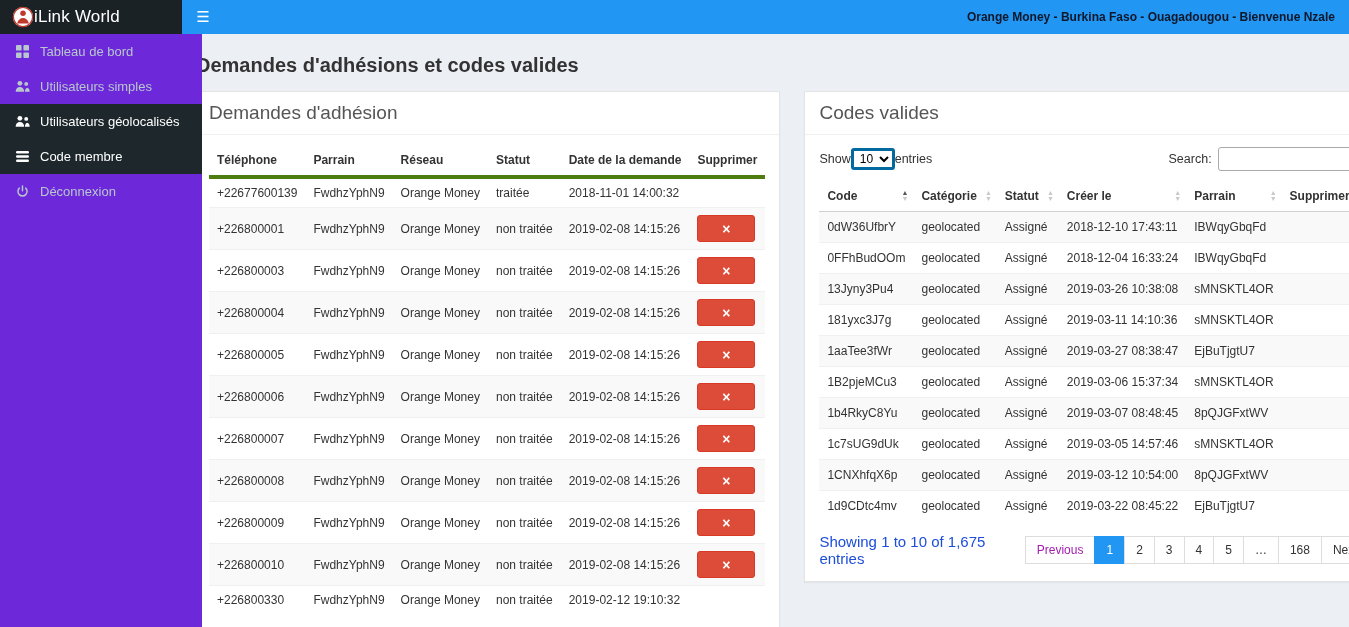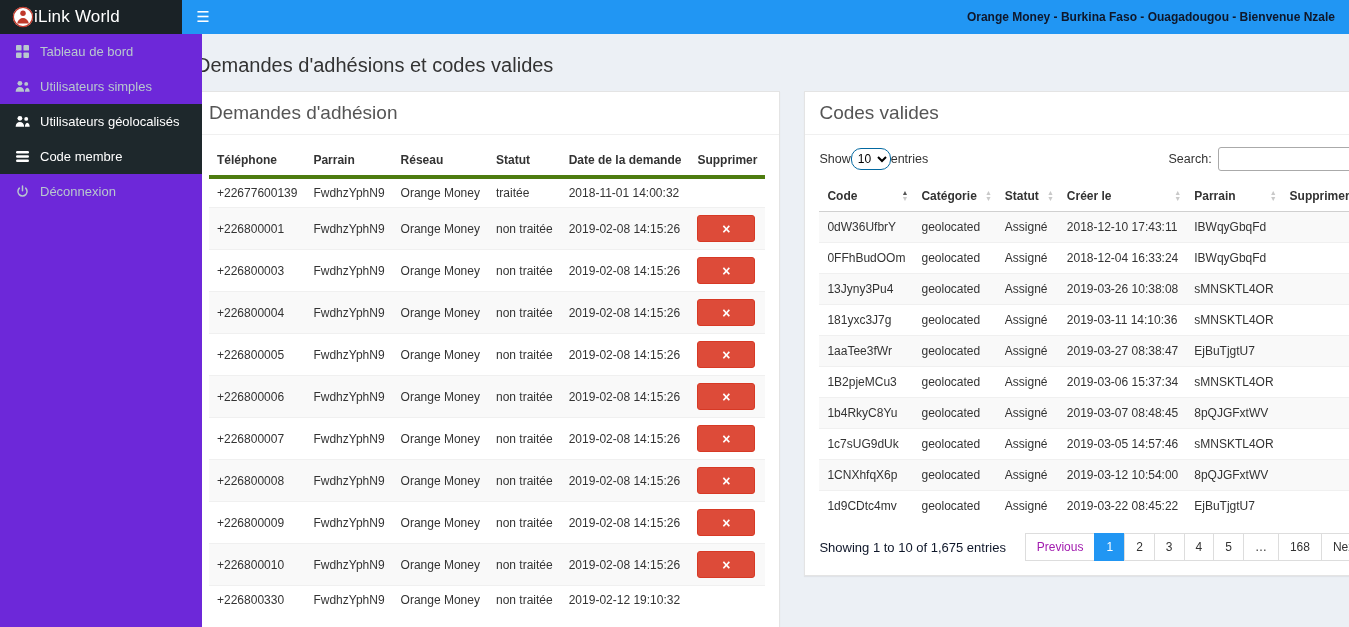--- a/index.html
+++ b/index.html
@@ -17,21 +17,21 @@
   .welcome{color:#0f172a;font-weight:bold;font-size:12px;padding-right:14px;white-space:nowrap}
 
   
   .sidebar{position:fixed;left:0;top:34px;bottom:0;width:202px;background:#6d28d9;z-index:10}
   .side-item{display:flex;align-items:center;gap:10px;padding:10px 14px;color:#b8c7ce;font-size:13px;cursor:pointer}
   .side-item.active{background:#1e282c;color:#fff}
   .side-item .sicon{width:16px;display:inline-flex;justify-content:center;align-items:center}
 
   
   .content{margin-left:182px;padding:44px 15px 0 12px;height:627px;overflow:hidden}
-  .page-title{font-size:20px;font-weight:400;color:#333;margin:10px 2px 14px}
+  .page-title{font-size:20px;font-weight:700;color:#333;margin:10px 2px 14px}
   .panels{display:flex;gap:24px;align-items:flex-start}
   .panel{background:#fff;border:1px solid #e4e4e4;box-shadow:0 1px 1px rgba(0,0,0,.05)}
   .panel-left{flex:0 0 562px}
   .panel-right{flex:1}
   .panel-header{padding:10px 14px;font-size:19px;color:#555;border-bottom:1px solid #f0f0f0}
   .panel-body{padding:10px 14px 14px}
 
   table.table{width:100%;border-collapse:collapse;font-size:12px}
   .table th{text-align:left;font-weight:bold;color:#333;padding:8px;border-bottom:4px solid #4d7c0f;white-space:nowrap}
   .requests-table td{padding:7px 8px;border-top:1px solid #f0f0f0;white-space:nowrap}
@@ -40,26 +40,26 @@
 
   .codes-table th{position:relative;padding:8px 20px 8px 8px;border-bottom:1px solid #d0d0d0;cursor:pointer}
   .codes-table td{padding:8px;border-top:1px solid #f0f0f0;white-space:nowrap}
   .codes-table tbody tr:nth-child(odd){background:#f9f9f9}
   .sort{position:absolute;right:5px;top:50%;transform:translateY(-50%);display:flex;flex-direction:column;font-size:7px;line-height:6px;color:#c9c9c9}
   .sort i{font-style:normal}
   .sort.asc .u{color:#555}
 
   .dt-controls{display:flex;justify-content:space-between;align-items:center;margin:2px 0 10px}
   .dt-length{display:flex;align-items:center;gap:0;font-size:12.5px}
-  .dt-length select{height:22px;border:1px solid #0369a1;border-radius:10px;font-size:12px;padding:0 2px;background:#fff;cursor:pointer}
+  .dt-length select{height:22px;border:3px solid #0369a1;border-radius:3px;font-size:12px;padding:0 2px;background:#fff;cursor:pointer}
   .dt-search{display:flex;align-items:center;gap:6px;font-size:12.5px}
   .dt-search input{height:24px;width:152px;border:1px solid #aaa;border-radius:3px;padding:0 6px;font-size:12px}
 
   .dt-footer{display:flex;justify-content:space-between;align-items:center;margin-top:12px}
-  .dt-info{font-size:13px;color:#0f172a}
+  .dt-info{font-size:15px;color:#1d4ed8}
   .dt-paginate{display:flex}
   .page-btn{border:1px solid #ddd;margin-left:-1px;padding:6px 11px;font-size:12px;color:#333;background:#fff;cursor:pointer;text-align:center;text-decoration:none}
   .page-btn.disabled{color:#a21caf;cursor:default}
   .page-btn.active{background:#2196f3;border-color:#2196f3;color:#fff}
   .page-btn.ellipsis{cursor:default}
 </style>
 </head>
 <body>
 
 <div class="app">

